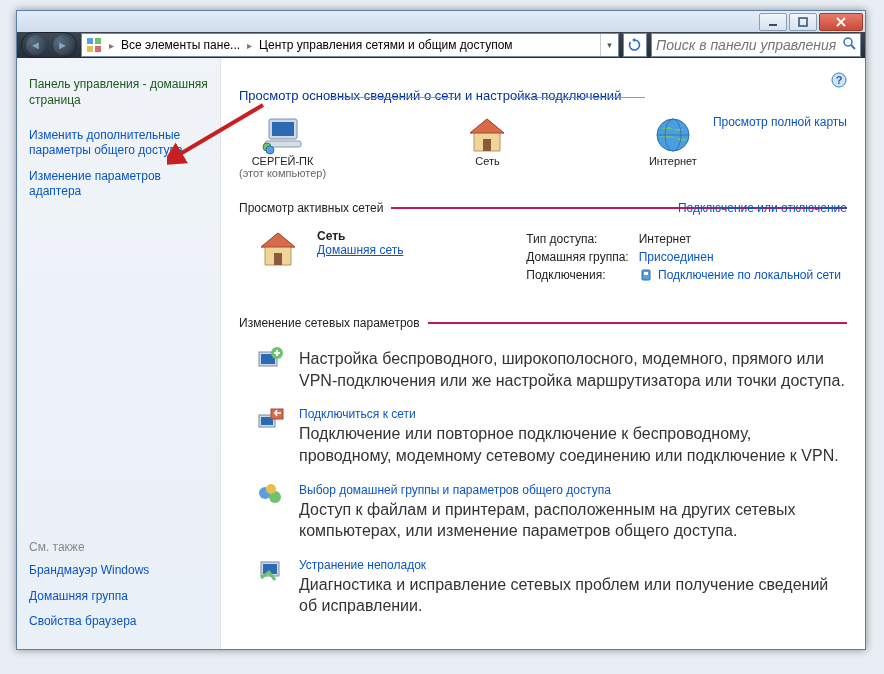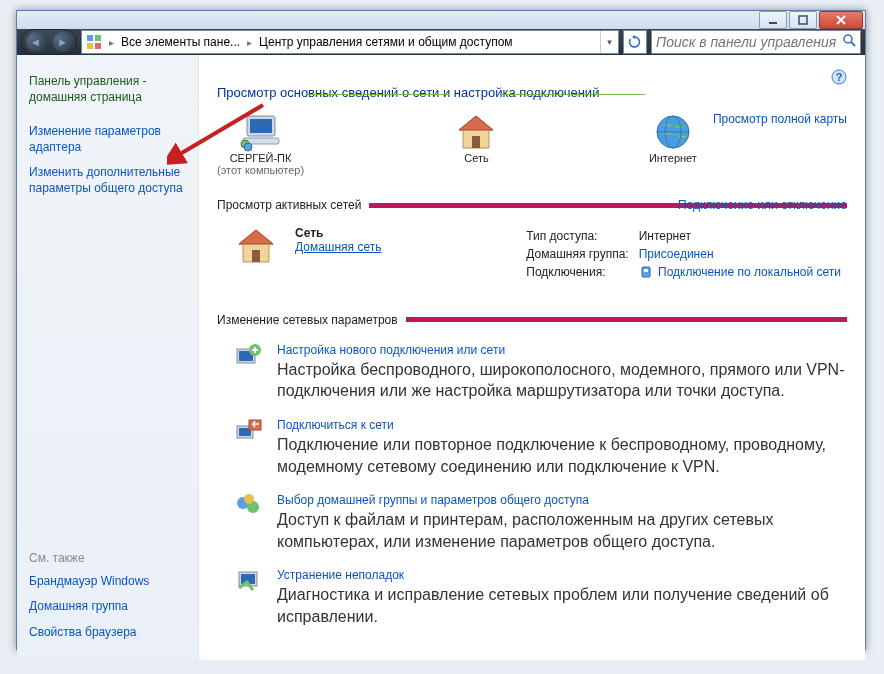--- a/index.html
+++ b/index.html
@@ -49,21 +49,21 @@
   .bc-drop { width: 18px; text-align: center; border-left: 1px solid #ccc; height: 100%; display: flex; align-items: center; justify-content: center; color: #555; font-size: 9px; }
   .refresh-btn { width: 24px; height: 24px; background: #fff; border: 1px solid #7a8a9e; display: flex; align-items: center; justify-content: center; color: #2a5db0; }
   .searchbox { width: 210px; height: 24px; background: #fff; border: 1px solid #7a8a9e; display: flex; align-items: center; padding: 0 4px; }
   .searchbox input { border: none; flex: 1; font-size: 14px; color: #888; font-style: italic; outline: none; }
   .searchbox .sicon { color: #2a6fc9; }
 
   .body-area { flex: 1; display: flex; background: #fff; }
 
   
   .leftnav {
-    width: 182px; background: linear-gradient(to bottom, #f0f4f9 0%, #eaf0f7 100%);
+    width: 204px; background: linear-gradient(to bottom, #f0f4f9 0%, #eaf0f7 100%);
     padding: 14px 12px; display: flex; flex-direction: column; font-size: 12px;
     border-right: 1px solid #e0e5ea;
   }
   .leftnav a { color: #0a55c2; text-decoration: none; display: block; margin: 5px 0; line-height: 1.3; }
   .leftnav .home-link { color: #1a5a1a; margin-bottom: 14px; }
   .leftnav .spacer { flex: 1; }
   .leftnav .see-also { color: #888; margin-bottom: 4px; }
   .arrow-annot {
     position: absolute; top: 90px; left: 150px; z-index: 10;
   }
@@ -74,21 +74,21 @@
   h1.main-title { font-size: 13px; color: #003399; font-weight: normal; margin-bottom: 12px; }
 
   .network-map { display: flex; align-items: flex-start; justify-content: space-between; margin-bottom: 8px; }
   .map-row { display: flex; flex: 1; }
   .map-node { display: flex; flex-direction: column; align-items: center; font-size: 11px; text-align: center; }
   .map-node .big-icon { width: 44px; height: 40px; display: flex; align-items: center; justify-content: center; }
   .map-line { flex: 1; border-top: 1px solid #78b849; position: relative; top: -18px; margin: 0 4px; }
   .sub { color: #666; font-size: 11px; }
   .full-map-link { color: #0a55c2; font-size: 12px; text-decoration: none; white-space: nowrap; margin-left: 16px; }
 
-  fieldset.section { border: none; border-top: 5px solid #be185d; padding-top: 8px; margin-top: 14px; margin-bottom: 10px; }
+  fieldset.section { border: none; border-top: 2px solid #be185d; padding-top: 8px; margin-top: 14px; margin-bottom: 10px; }
   fieldset.section legend { font-size: 12px; color: #222; padding-right: 8px; }
   .sec-top-link { float: right; color: #0a55c2; font-size: 12px; text-decoration: none; margin-top: -22px; }
 
   .active-net { display: flex; align-items: flex-start; padding: 6px 0 6px 18px; gap: 18px;}
   .house-icon { width: 42px; height: 40px; }
   .net-name { font-weight: bold; font-size: 12px; }
   .net-type { color: #0a55c2; font-size: 12px; }
   .net-props { font-size: 12px; margin-left: auto; }
   .net-props td { padding: 1px 4px; vertical-align: top; }
   .net-props a { color: #0a55c2; text-decoration: none; }
@@ -158,22 +158,22 @@
             <circle cx="5" cy="5" r="4" fill="none" stroke="#2a6fc9" stroke-width="1.5"></circle>
             <line x1="8" y1="8" x2="12" y2="12" stroke="#2a6fc9" stroke-width="1.8"></line>
           </svg>
       </span>
     </div>
   </div>
 
   <div class="body-area">
     <div class="leftnav">
       <a href="#" class="home-link">Панель управления - домашняя страница</a>
+      <a href="#">Изменить дополнительные параметры общего доступа</a>
       <a href="#">Изменение параметров адаптера</a>
-      <a href="#">Изменить дополнительные параметры общего доступа</a>
       <div class="spacer"></div>
       <div class="see-also">См. также</div>
       <a href="#">Брандмауэр Windows</a>
       <a href="#">Домашняя группа</a>
       <a href="#">Свойства браузера</a>
     </div>
 
     <svg class="arrow-annot" width="100" height="70">
       <defs>
           <marker id="ah" markerWidth="10" markerHeight="10" refX="2" refY="3" orient="auto">
@@ -280,21 +280,20 @@
         <legend>Изменение сетевых параметров</legend>
 
         <div class="task-item">
           <div class="task-icon"><svg width="28" height="26" viewBox="0 0 28 26">
                 <rect x="2" y="6" width="18" height="14" fill="#cdd9e6" stroke="#7c8da0"></rect>
                 <rect x="4" y="8" width="14" height="10" fill="#2c6bb4"></rect>
                 <circle cx="20" cy="7" r="6" fill="#6ec26e"></circle>
                 <path d="M20 4 L20 10 M17 7 L23 7" stroke="#fff" stroke-width="2"></path>
               </svg></div>
           <div class="task-body">
-            <a href="#" class="task-title">Настройка нового подключения или сети</a>
             <div class="task-desc">Настройка беспроводного, широкополосного, модемного, прямого или VPN-подключения или же настройка маршрутизатора или точки доступа.</div>
           </div>
         </div>
 
         <div class="task-item">
           <div class="task-icon"><svg width="28" height="26" viewBox="0 0 28 26">
                 <rect x="2" y="8" width="16" height="12" fill="#cdd9e6" stroke="#7c8da0"></rect>
                 <rect x="4" y="10" width="12" height="8" fill="#2c6bb4"></rect>
                 <rect x="14" y="2" width="12" height="10" fill="#d86b4b" stroke="#a54a30"></rect>
                 <path d="M24 6 L18 6 L20 3 M18 6 L20 9" stroke="#fff" stroke-width="1.5" fill="none"></path>

